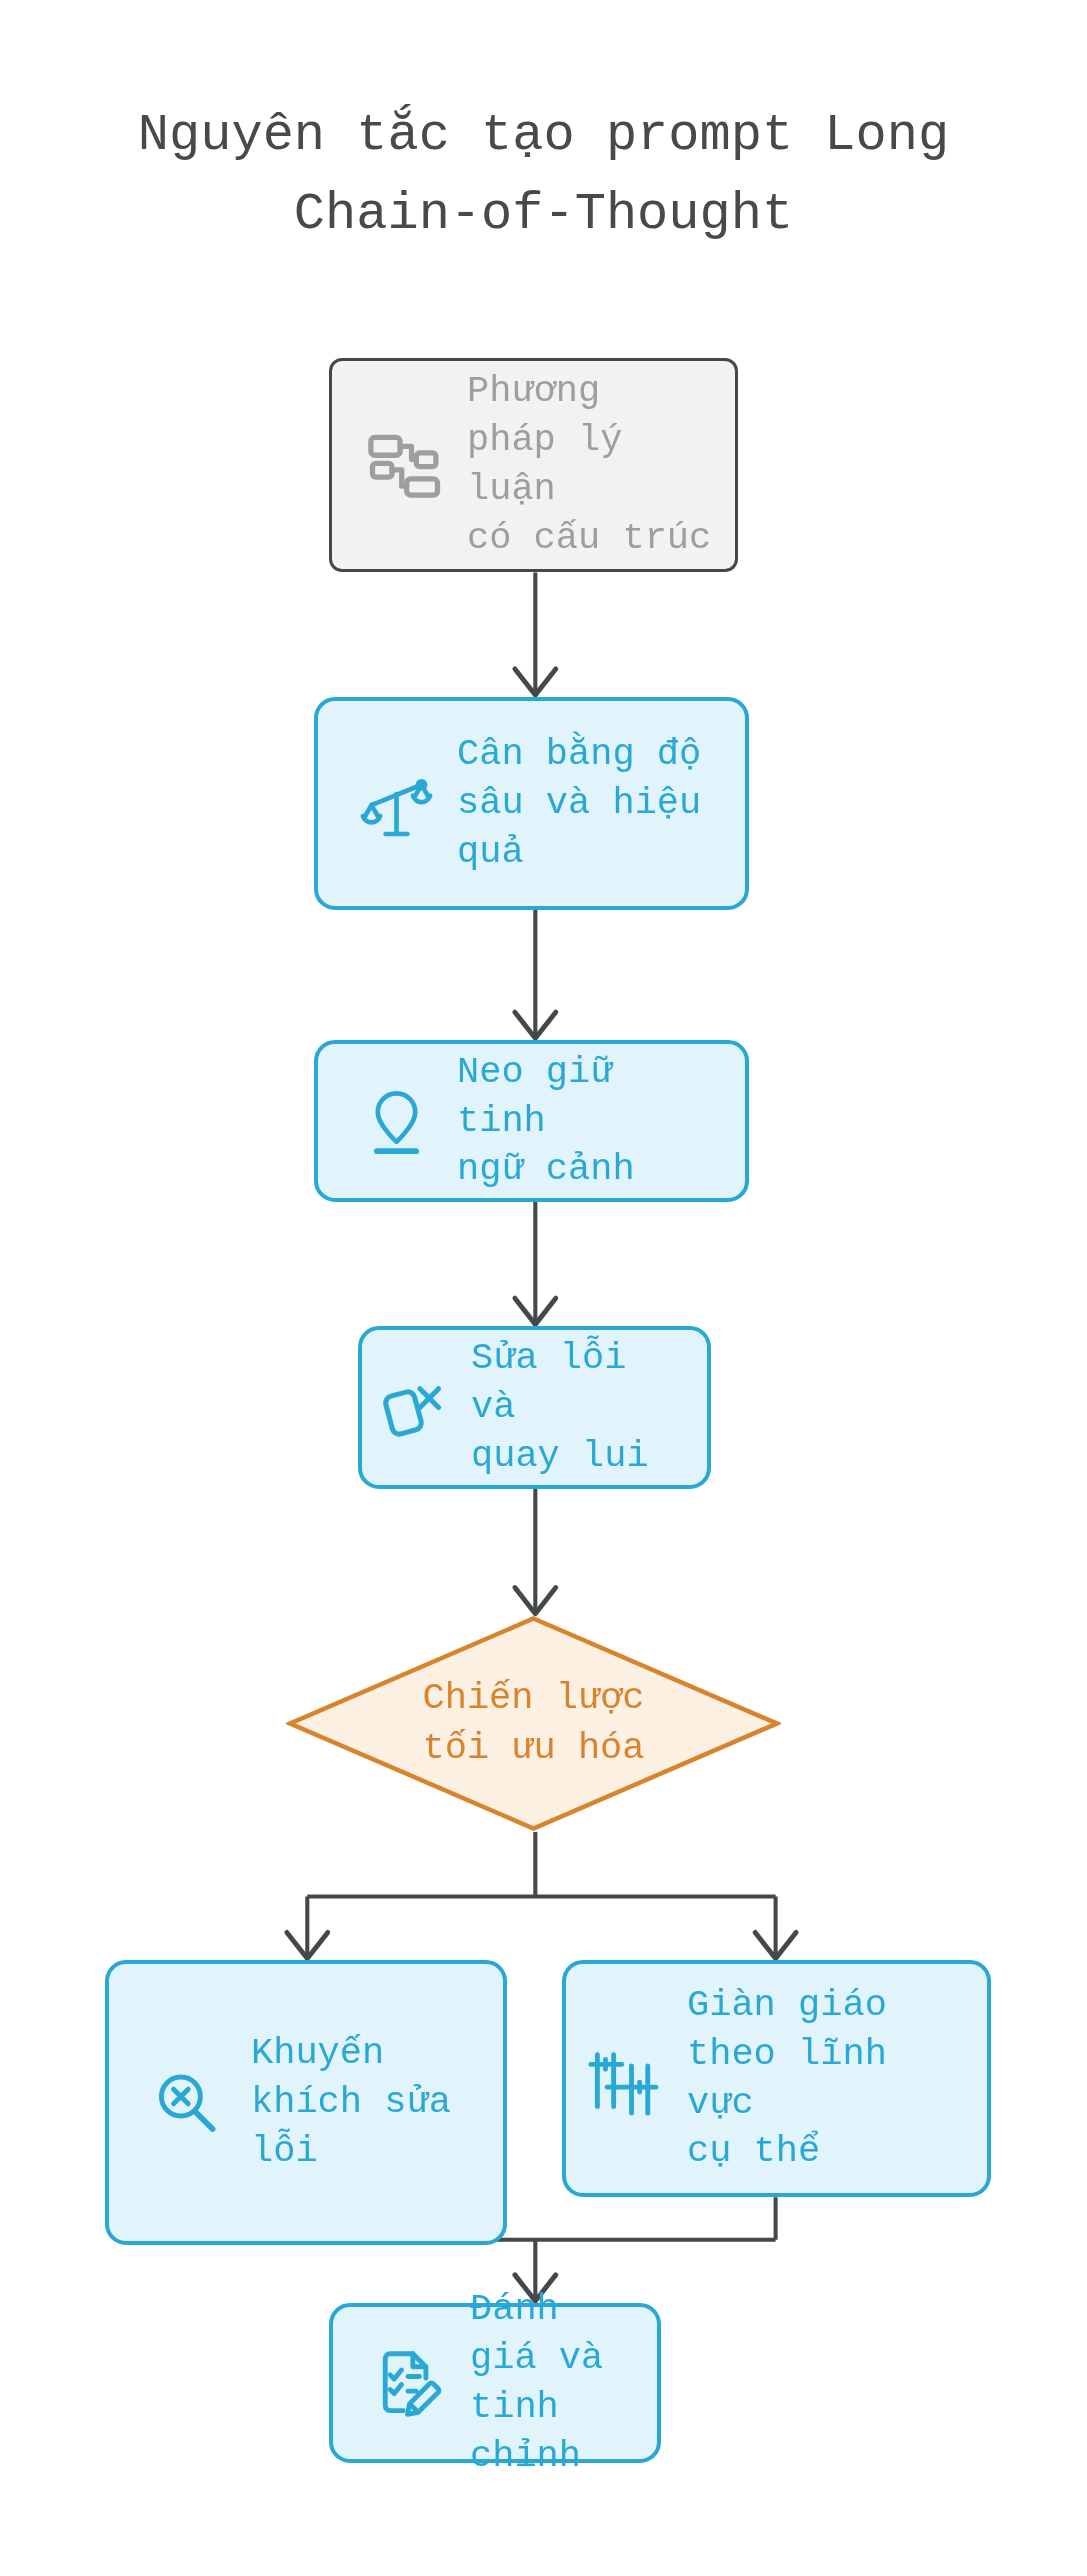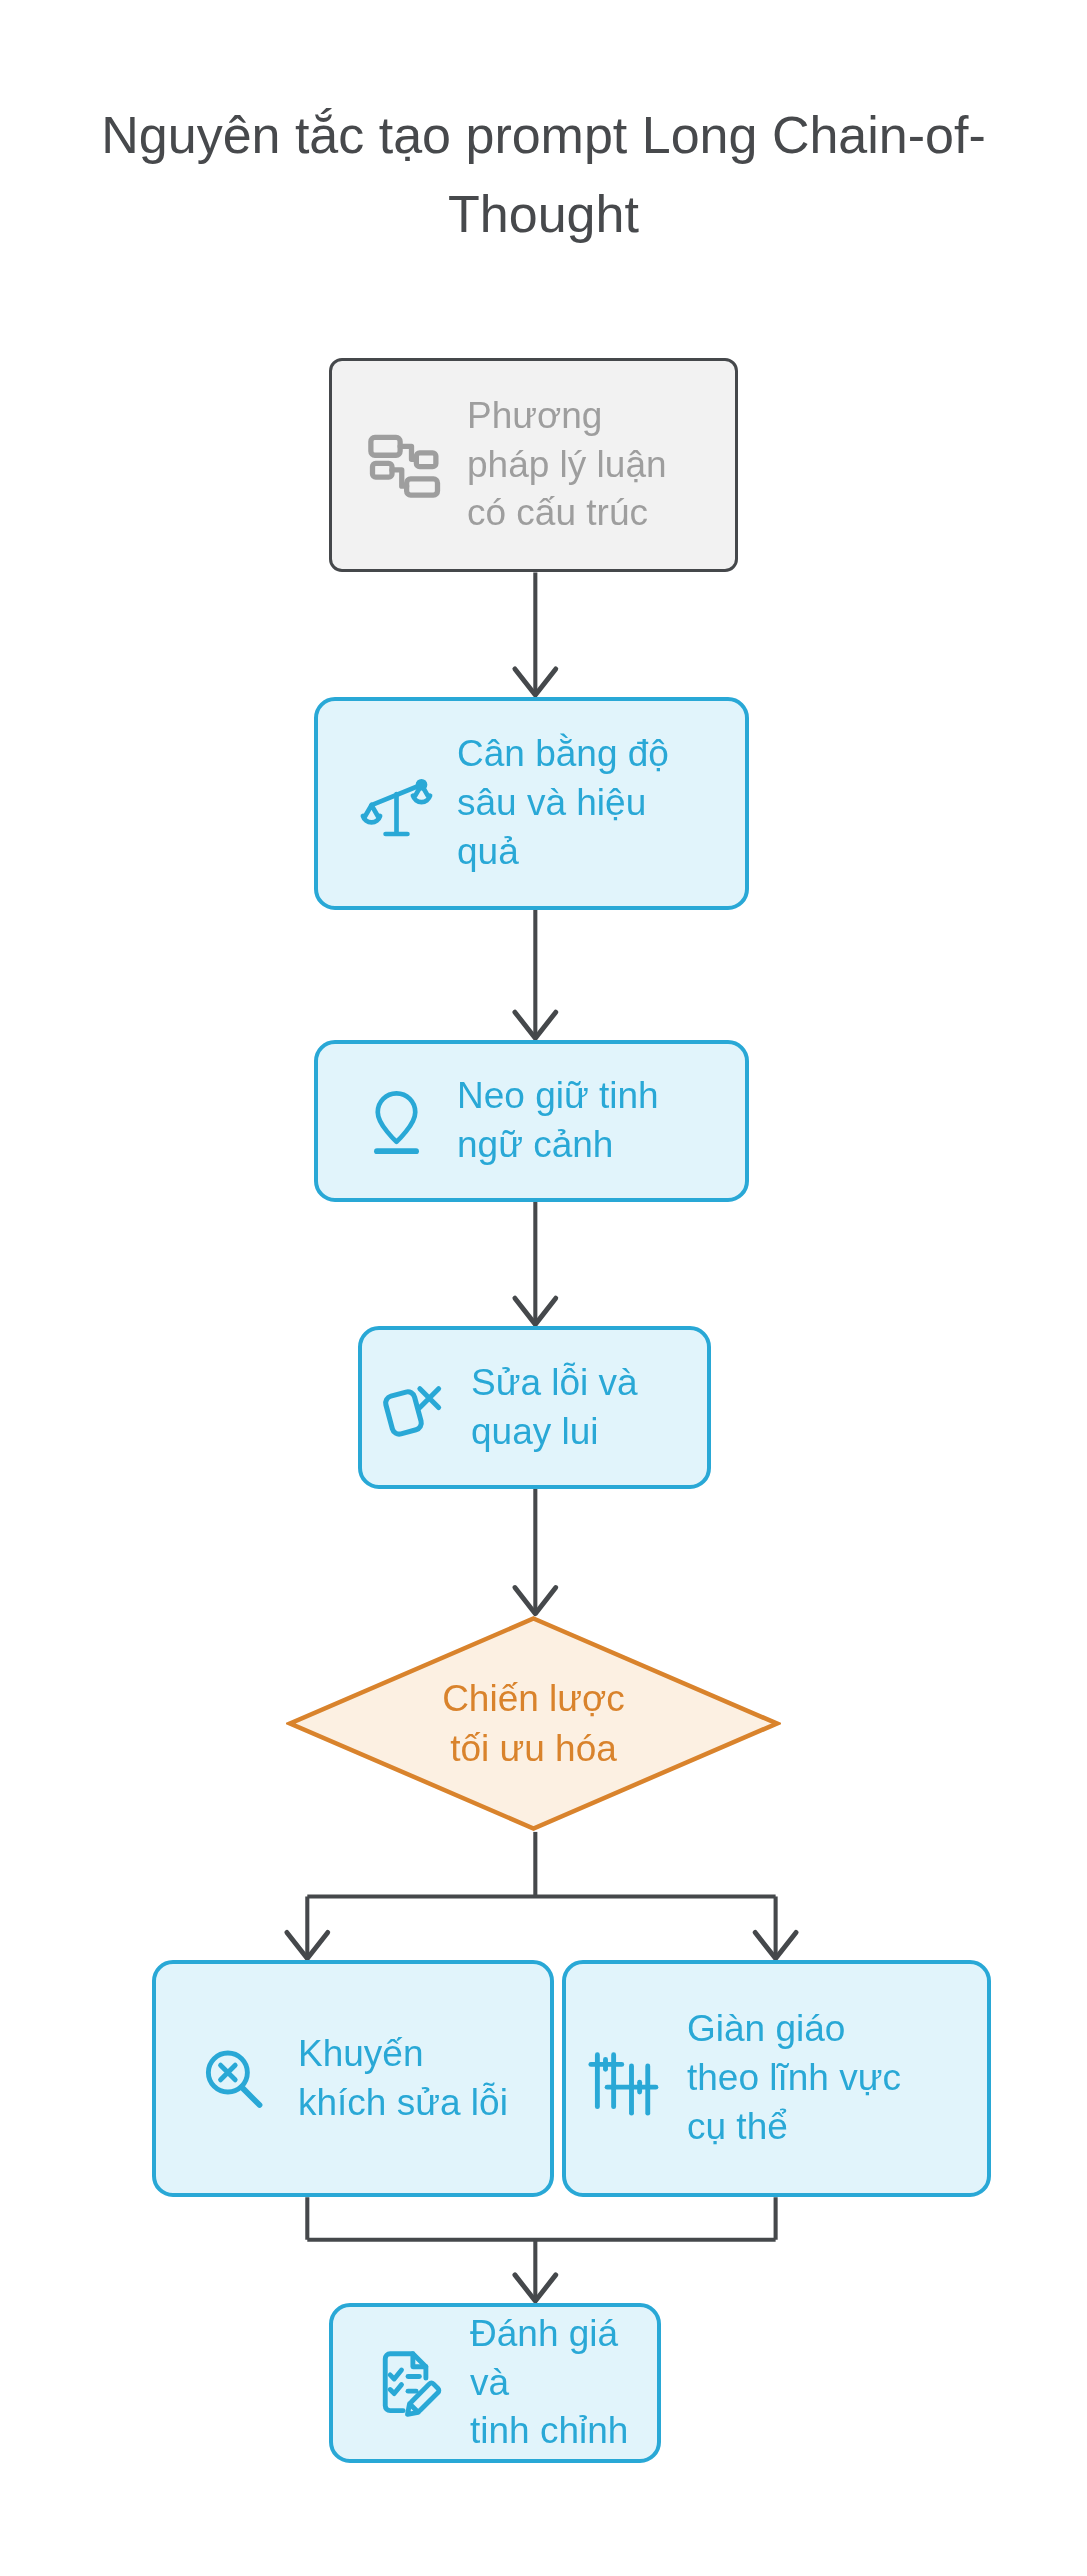--- a/index.html
+++ b/index.html
@@ -1,20 +1,20 @@
 <!DOCTYPE html>
 <html style="--blue: #29a8d6; --blue_fill: #e1f4fb; --gray_fill: #f2f2f2; --gray_text: #9e9e9e; --orange: #d9832c; --orange_fill: #fcf0e2; --arrow: #45484b; --title_text: #47494c;font-size:13px"><head>
 <meta charset="utf-8">
 <style>
   html,body{margin:0;padding:0;background:#ffffff;}
   .canvas{
     position:relative;
     width:1087px;height:2576px;
     background:#ffffff;
-    font-family:Liberation Sans, sans-serif;
+    font-family:Liberation Mono, monospace;
     overflow:hidden;
   }
   .title{
     position:absolute;top:96px;left:50%;transform:translateX(-50%);
     width:1024px;text-align:center;
     font-size:52px;line-height:1.52;font-weight:500;
     color:var(--title_text,#47494c);
   }
   svg.wires{position:absolute;left:0;top:0;z-index:1;}
   .node{
@@ -37,21 +37,21 @@
     color:var(--gray_text,#9e9e9e);
     padding-left:34px;
   }
   .node .ic{flex:0 0 auto;display:block;}
   .node .ic svg{display:block;}
   
   .n1{left:329px;top:358px;width:409px;height:214px;}
   .n2{left:314px;top:697px;width:435px;height:213px;}
   .n3{left:314px;top:1040px;width:435px;height:162px;}
   .n4{left:358px;top:1326px;width:353px;height:163px;padding-left:11px;}
-  .n6{left:105px;top:1960px;width:402px;height:237px;margin-left:47px;}
+  .n6{left:105px;top:1960px;width:402px;height:285px;}
   .n7{left:562px;top:1960px;width:429px;height:237px;padding-left:20px;}
   .n8{left:329px;top:2303px;width:332px;height:160px;padding-left:36px;}
   .diamond{
     position:absolute;z-index:2;left:286px;top:1615px;width:495px;height:217px;
   }
   .diamond .dlabel{
     position:absolute;inset:0;display:flex;align-items:center;justify-content:center;
     text-align:center;white-space:pre-line;
     font-size:37px;line-height:1.35;font-weight:500;
     color:var(--orange,#d9832c);

